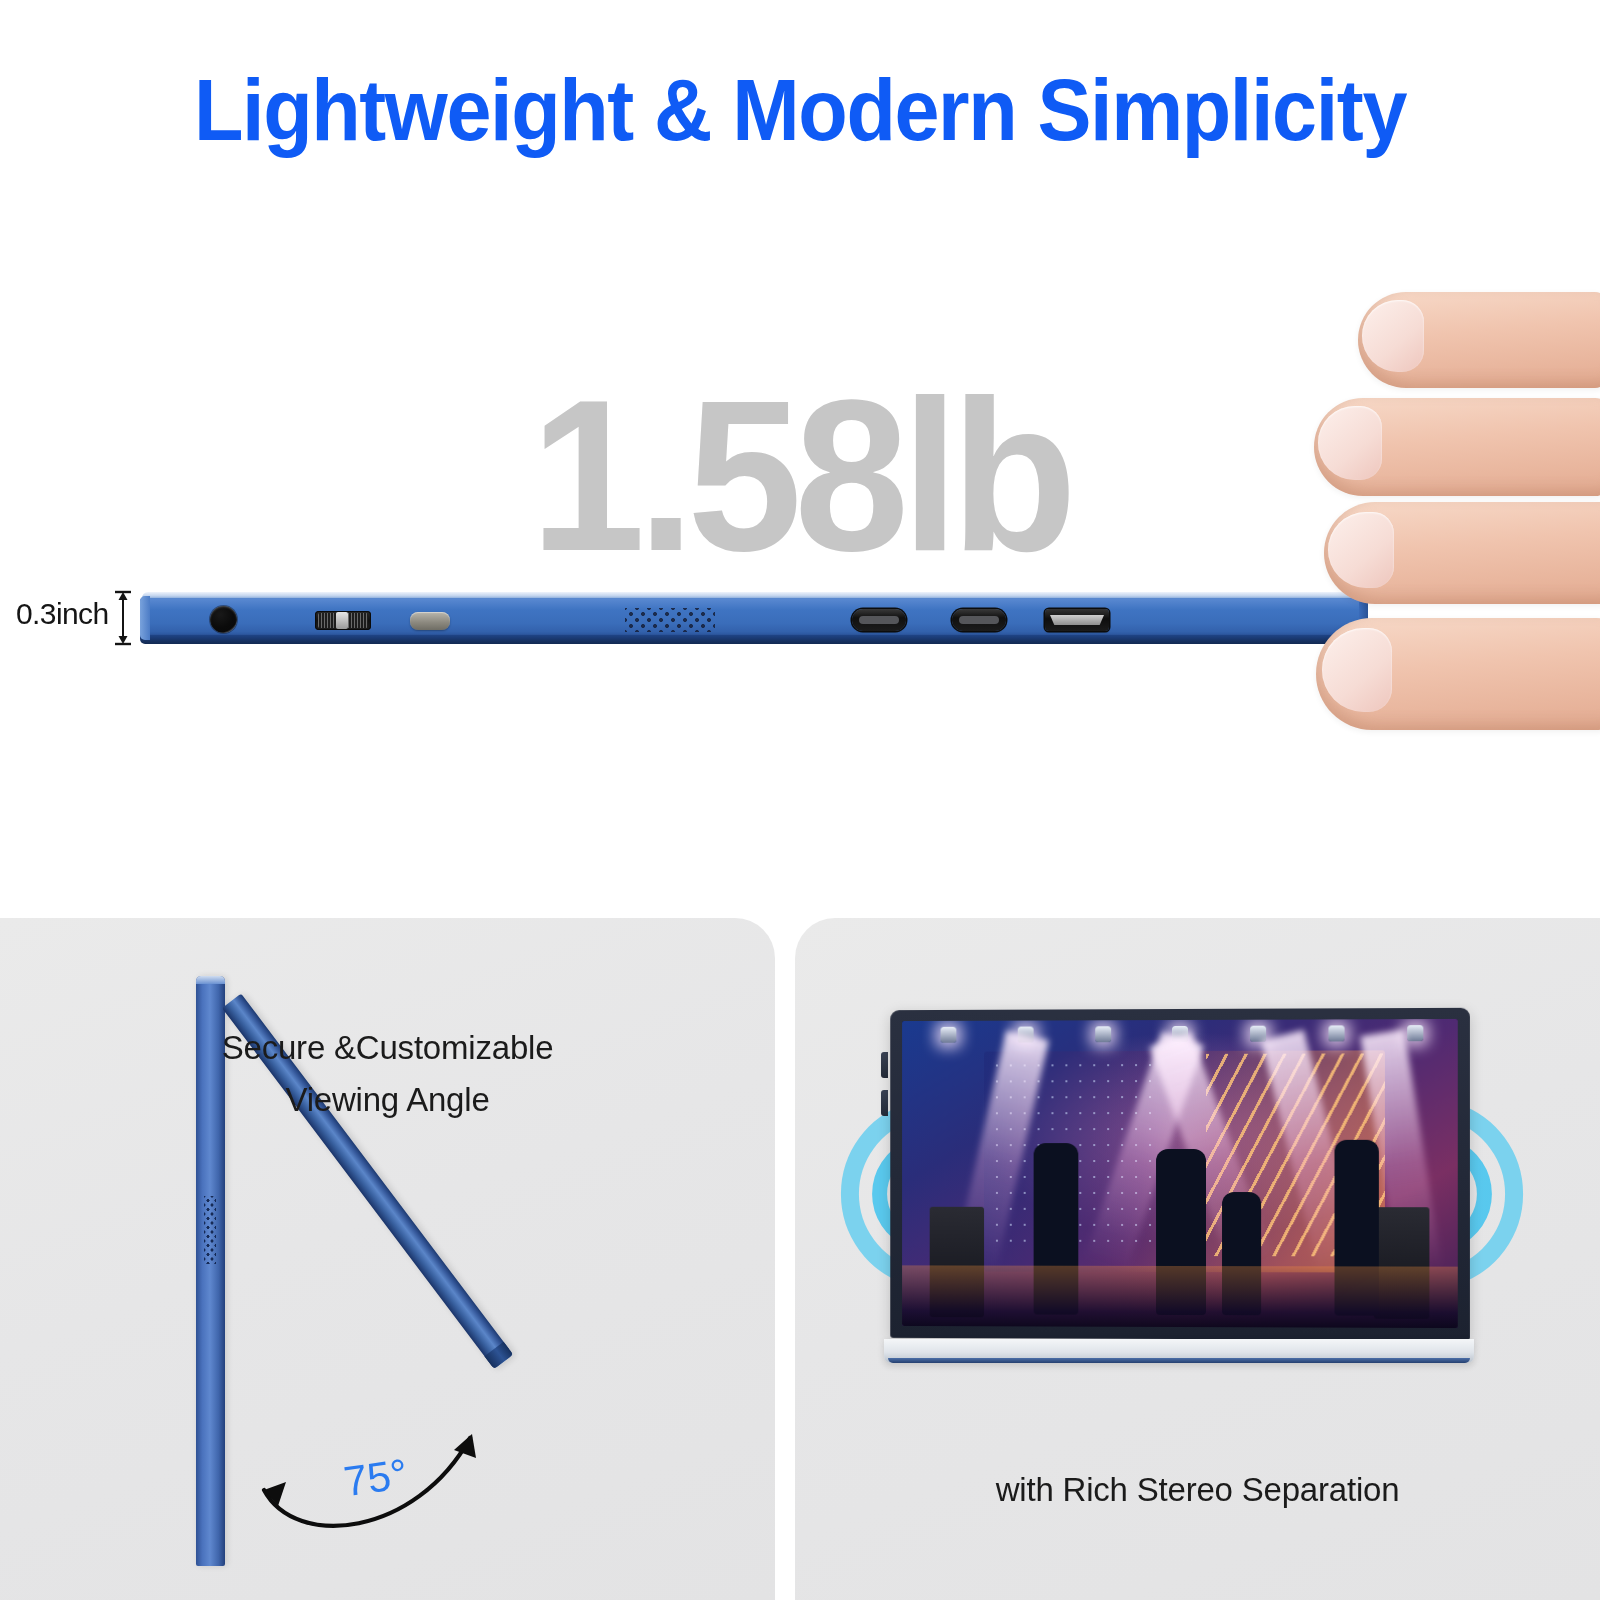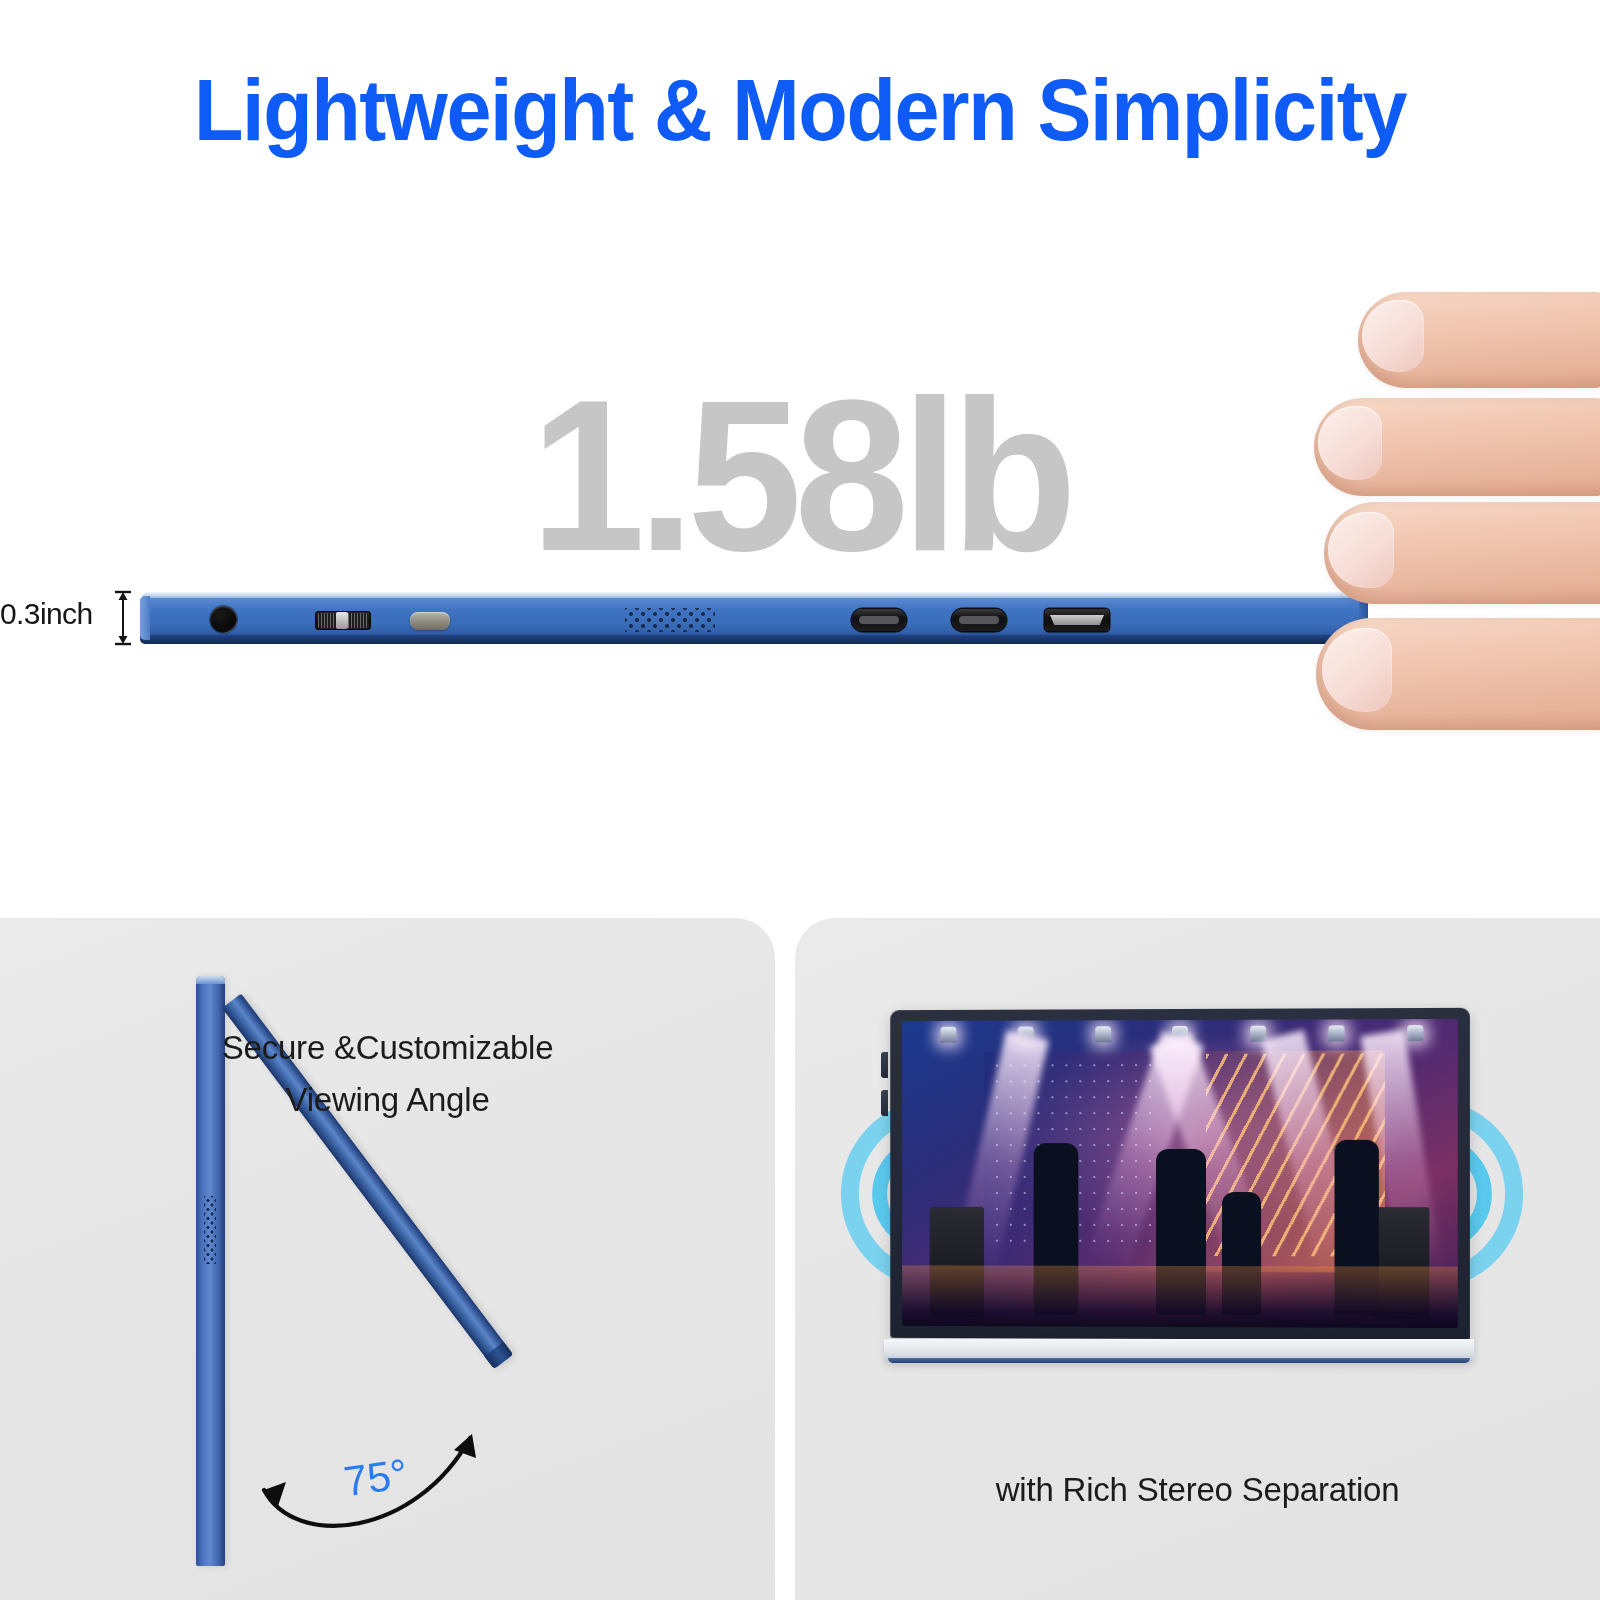--- a/index.html
+++ b/index.html
@@ -36,21 +36,21 @@
     line-height:1;
     color:#c6c6c6;
     letter-spacing:-8px;
     transform:scaleX(0.96);
     user-select:none;
     white-space:nowrap;
   }
 
   
   .dim-label{
-    position:absolute;left:0;top:597px;
+    position:absolute;left:16px;top:597px;
     font-size:30px;color:#151515;
     font-family:"Liberation Sans", sans-serif;
     letter-spacing:-0.6px;
     white-space:nowrap;
   }
   .dim-arrow{position:absolute;left:112px;top:590px;width:22px;height:56px;}
 
   
   .device-edge{
     position:absolute;left:140px;top:592px;width:1228px;height:52px;

